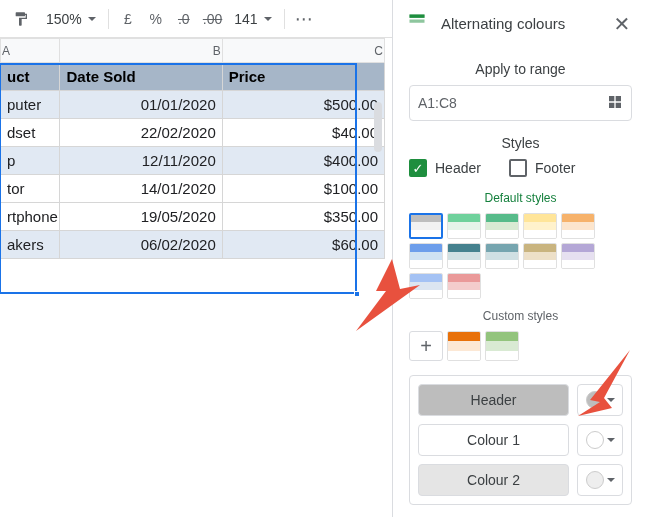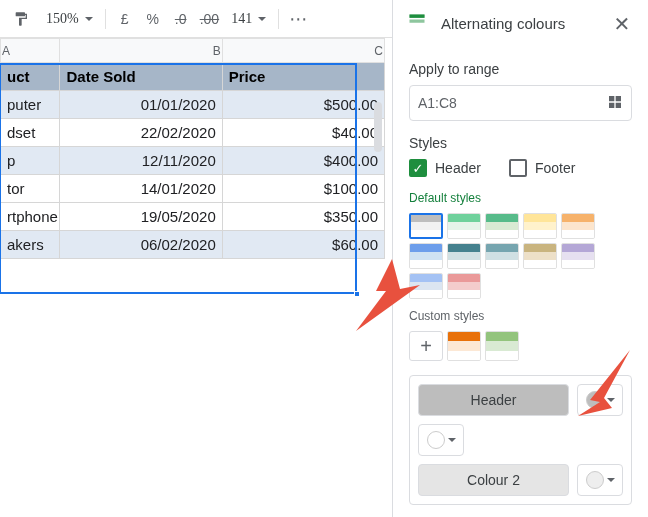--- a/index.html
+++ b/index.html
@@ -38,21 +38,20 @@
   .tbtn svg { display:block; }
   .zoom-box {
     height: 26px;
     display: flex;
     align-items: center;
     padding: 0 6px 0 10px;
     font-size: 14px;
     color: #3c4043;
     gap: 6px;
     cursor: pointer;
-    font-family: Liberation Serif, serif;
   }
   .caret {
     width: 0; height: 0;
     border-left: 4px solid transparent;
     border-right: 4px solid transparent;
     border-top: 4px solid #5f6368;
   }
   .tsep {
     width: 1px; height: 20px;
     background: #e0e0e0;
@@ -127,21 +126,21 @@
   }
   .phead {
     height: 47px;
     display: flex;
     align-items: center;
     padding: 0 14px;
     gap: 14px;
   }
   .ptitle { font-size: 15px; color: #3c4043; flex:1;}
   .close { color:#5f6368; font-size:20px; cursor:pointer; width:24px;text-align:center;}
-  .pbody { padding: 6px 16px 0 16px; }
+  .pbody { padding: 6px 16px 0 16px; text-align: center; }
   .lbl { color:#3c4043; font-size:14px; margin: 8px 0; }
   .range-box {
     height: 36px;
     border: 1px solid #dadce0;
     border-radius: 4px;
     display: flex; align-items: center;
     padding: 0 8px;
     color: #5f6368;
     justify-content: space-between;
     margin-bottom: 14px;
@@ -384,20 +383,21 @@
 
     <div class="stylebtns">
       <div class="srow">
         <div class="sbtn filled">Header</div>
         <div class="colbtn">
             <span class="coldot" id="dot-h" style="background: rgb(189, 189, 189);"></span>
             <span class="caret"></span>
           </div>
       </div>
       <div class="srow">
+        <div class="sbtn">Colour 1</div>
         <div class="colbtn">
             <span class="coldot" id="dot-1" style="background: rgb(255, 255, 255);"></span>
             <span class="caret"></span>
           </div>
       </div>
       <div class="srow">
         <div class="sbtn ltgrey">Colour 2</div>
         <div class="colbtn">
             <span class="coldot" id="dot-2" style="background: rgb(238, 238, 238);"></span>
             <span class="caret"></span>

